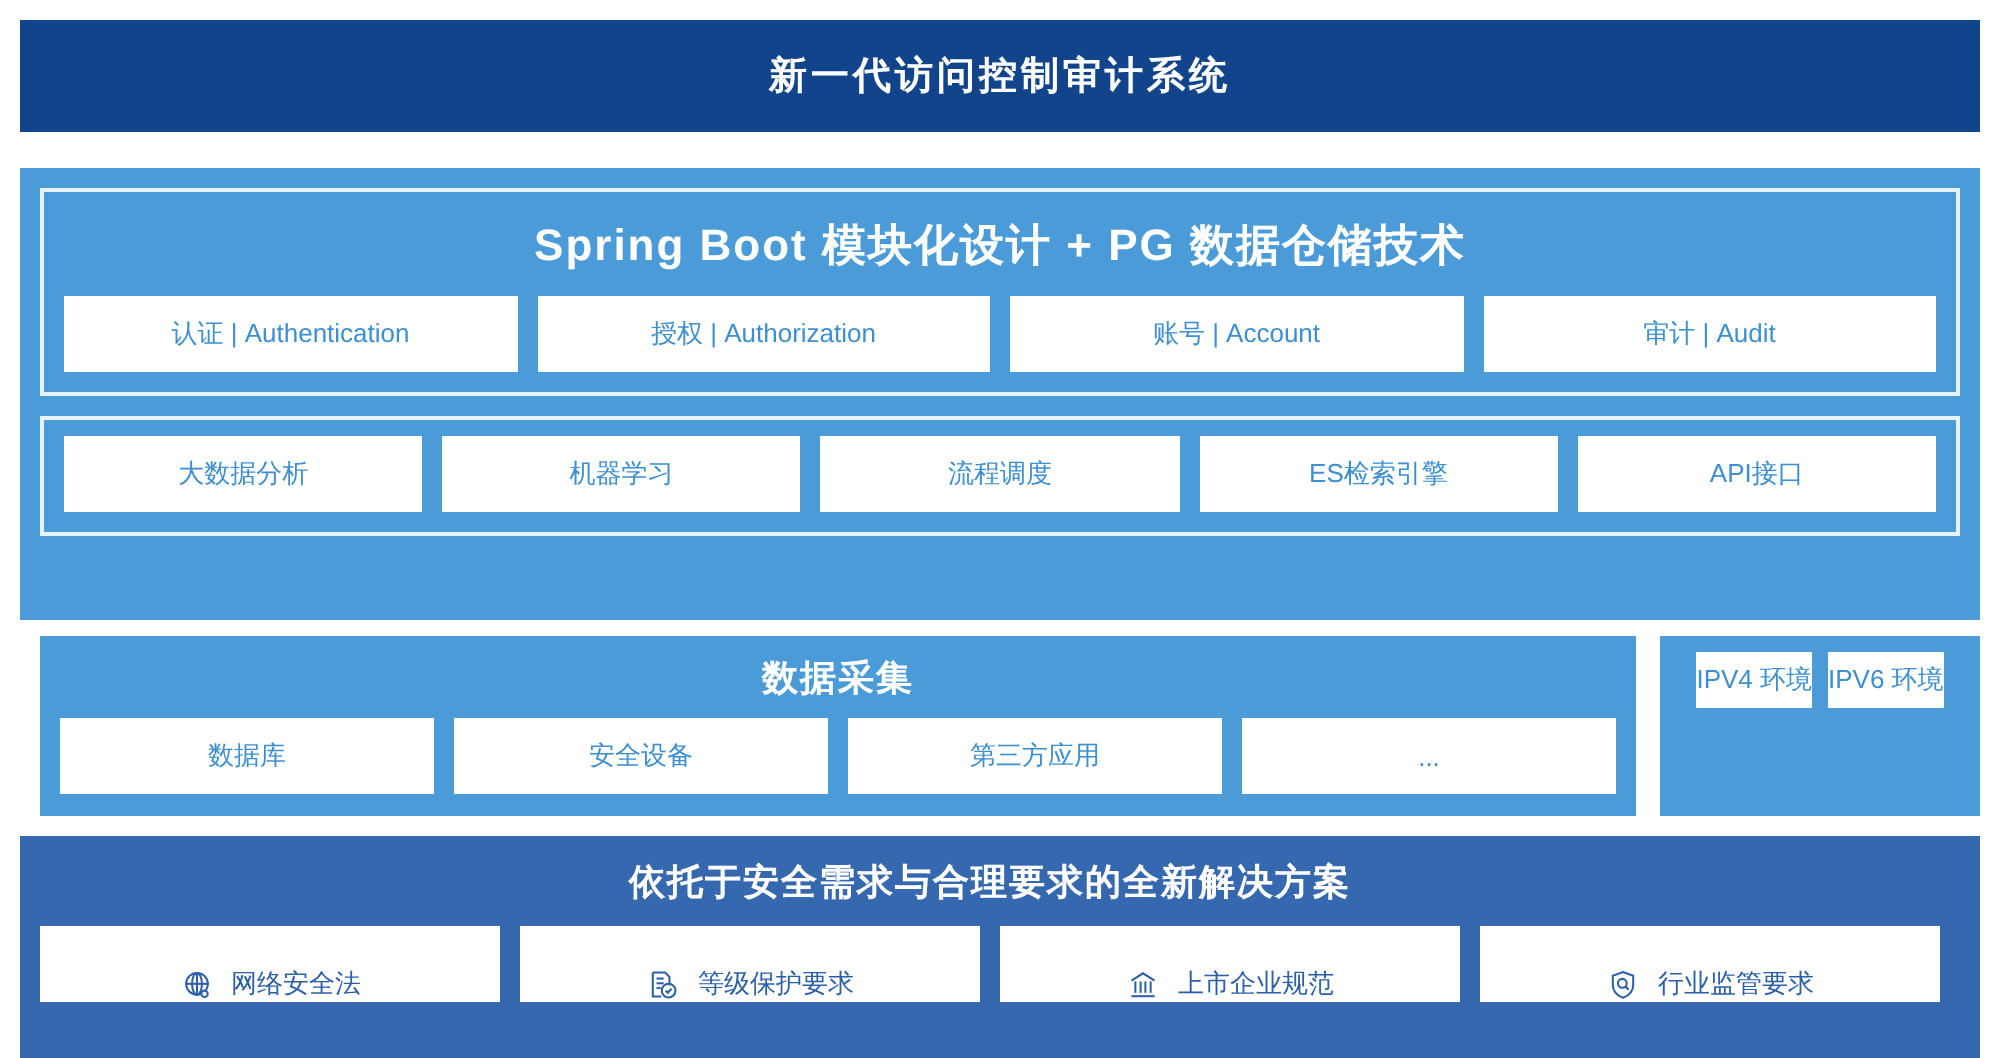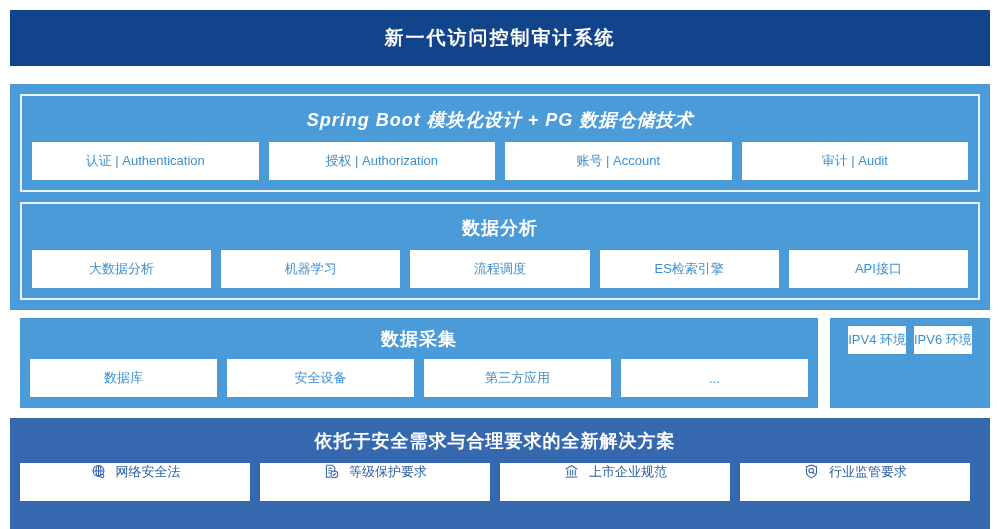--- a/index.html
+++ b/index.html
@@ -58,22 +58,21 @@
   }
   .panel-title {
     text-align: center;
     color: #ffffff;
     font-size: 18px;
     font-weight: bold;
     padding: 4px 0 10px 0;
     letter-spacing: 1px;
   }
   .panel-title.italic {
-    font-style: italic;
-    font-size: 18px;
+    font-size: 22px;
   }
   .card-row {
     display: flex;
     gap: 10px;
   }
   .card {
     flex: 1 1 0;
     background: #ffffff;
     height: 38px;
     display: flex;
@@ -150,21 +149,21 @@
     font-size: 18px;
     font-weight: bold;
     padding: 3px 0 10px 0;
     letter-spacing: 1px;
   }
   .sol-card {
     flex: 1 1 0;
     background: #ffffff;
     height: 38px;
     display: flex;
-    align-items: flex-start;
+    align-items: flex-end;
     justify-content: center;
     gap: 9px;
     color: #2c5fa8;
     font-size: 13px;
     white-space: nowrap;
   }
   .sol-icon {
     width: 17px;
     height: 17px;
     display: inline-flex;
@@ -192,21 +191,20 @@
         <div class="card">认证 | Authentication</div>
         <div class="card">授权 | Authorization</div>
         <div class="card">账号 | Account</div>
         <div class="card">审计 | Audit</div>
       </div>
     </div>
 
     <div class="panel-gap"></div>
 
     <div class="inner-panel">
-      <div class="panel-title">数据分析</div>
       <div class="card-row">
         <div class="card">大数据分析</div>
         <div class="card">机器学习</div>
         <div class="card">流程调度</div>
         <div class="card">ES检索引擎</div>
         <div class="card">API接口</div>
       </div>
     </div>
 
   </div>

